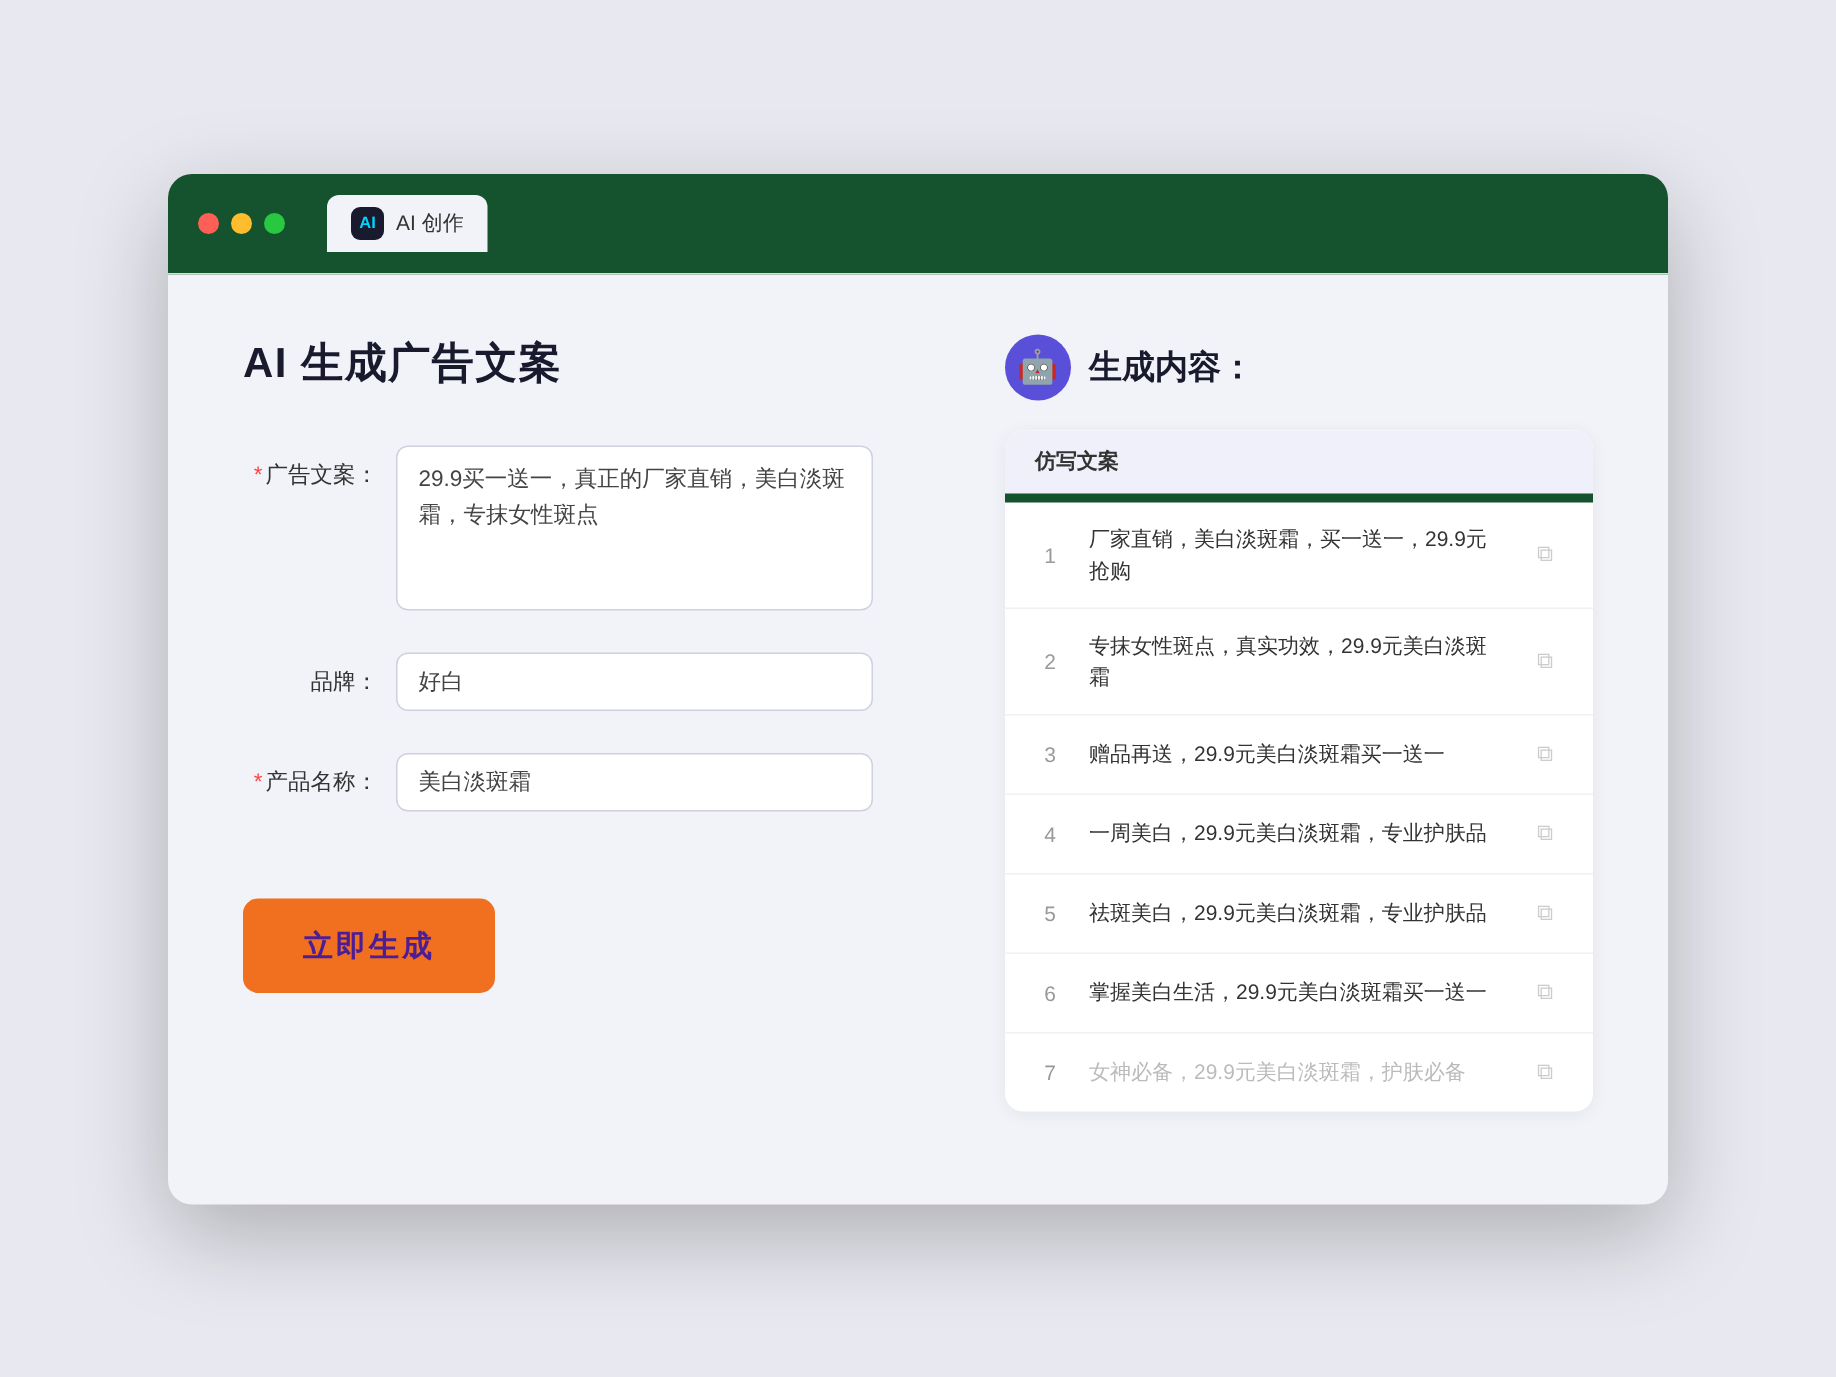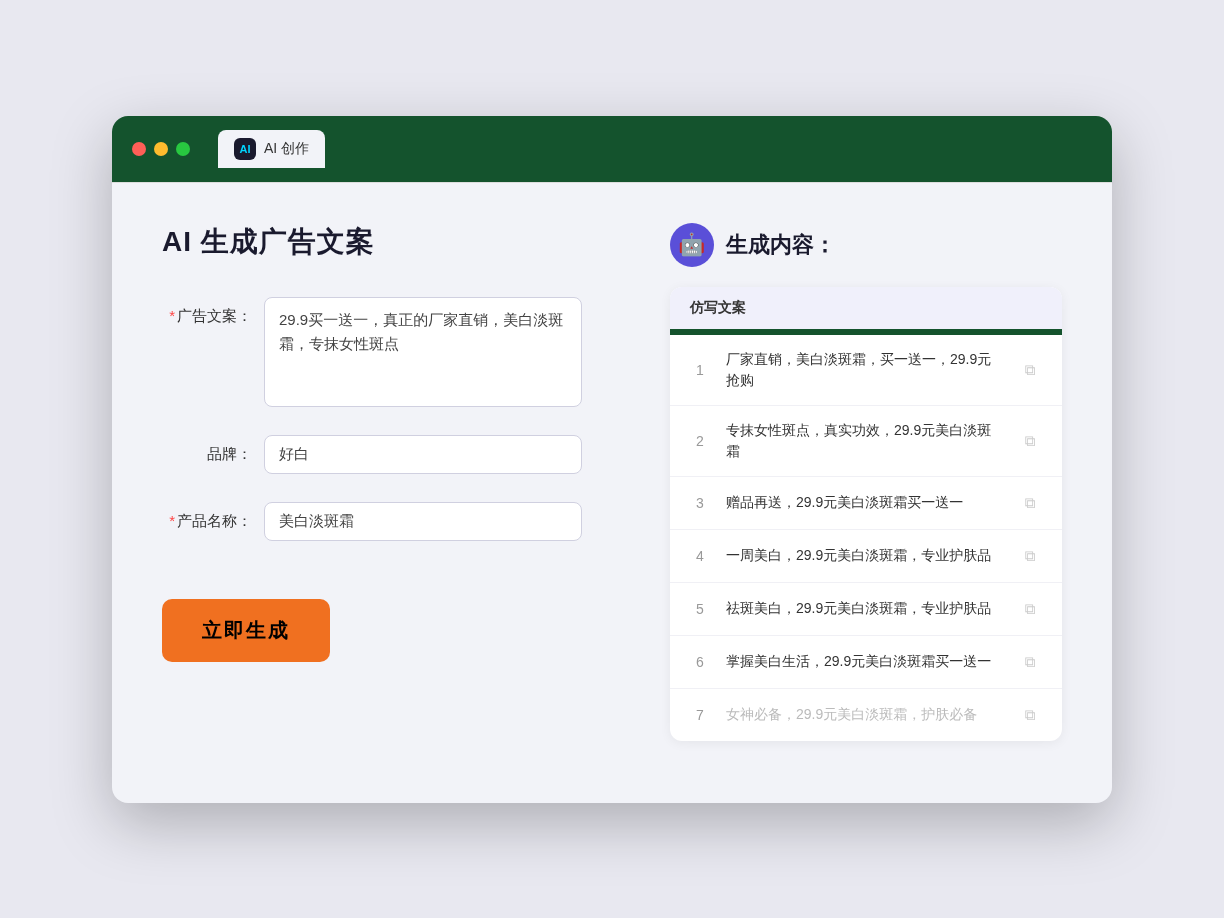--- a/index.html
+++ b/index.html
@@ -121,21 +121,21 @@
     }
 
     textarea.form-input {
       height: 110px;
       line-height: 1.6;
     }
 
     .generate-btn {
       margin-top: 30px;
       background: #f07020;
-      color: #000000;
+      color: #4c1d95;
       border: none;
       border-radius: 10px;
       padding: 18px 40px;
       font-size: 20px;
       font-weight: 600;
       cursor: pointer;
       letter-spacing: 2px;
       font-family: inherit;
     }
 

